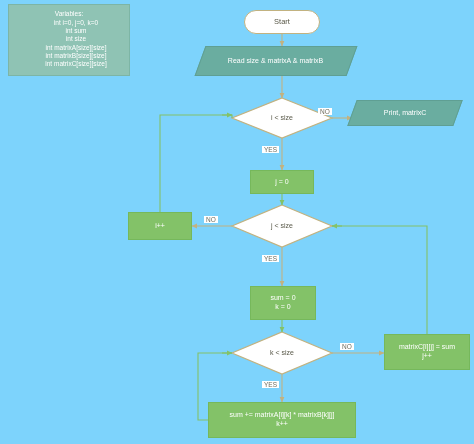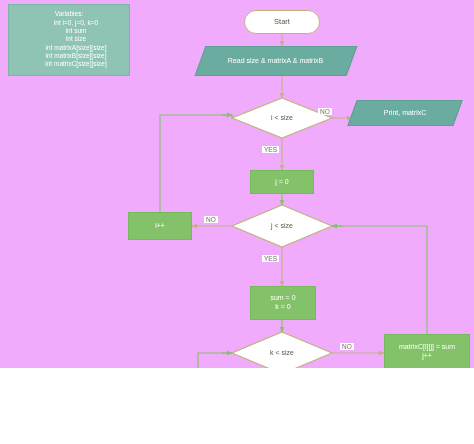--- a/index.html
+++ b/index.html
@@ -1,19 +1,19 @@
 <!DOCTYPE html>
 <html><head>
 <meta charset="utf-8">
 <style>
   html,body{margin:0;padding:0;background:#ffffff;}
   #canvas{
     position:relative;
-    width:474px;height:368px;
-    background:#f0abfc;
+    width:474px;height:444px;
+    background:#7dd3fc;
     font-family:"Liberation Sans", sans-serif;
     overflow:hidden;
   }
   #wires{position:absolute;left:0;top:0;width:474px;height:444px;}
 
   .node{position:absolute;box-sizing:border-box;display:flex;align-items:center;
         justify-content:center;text-align:center;line-height:1.25;}
 
   
   .legend{

